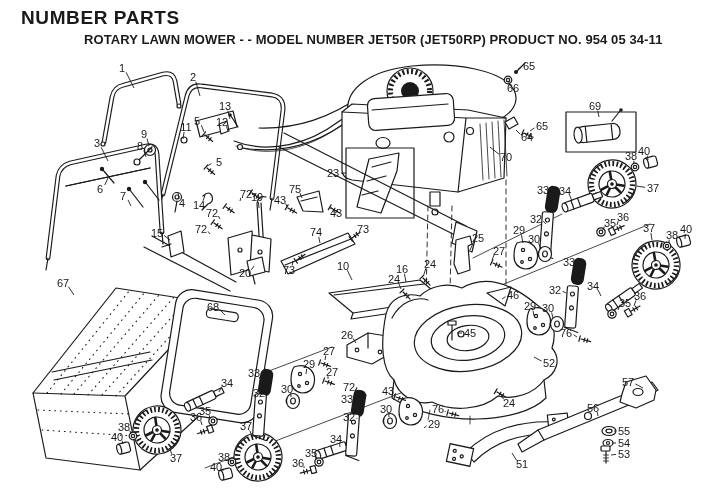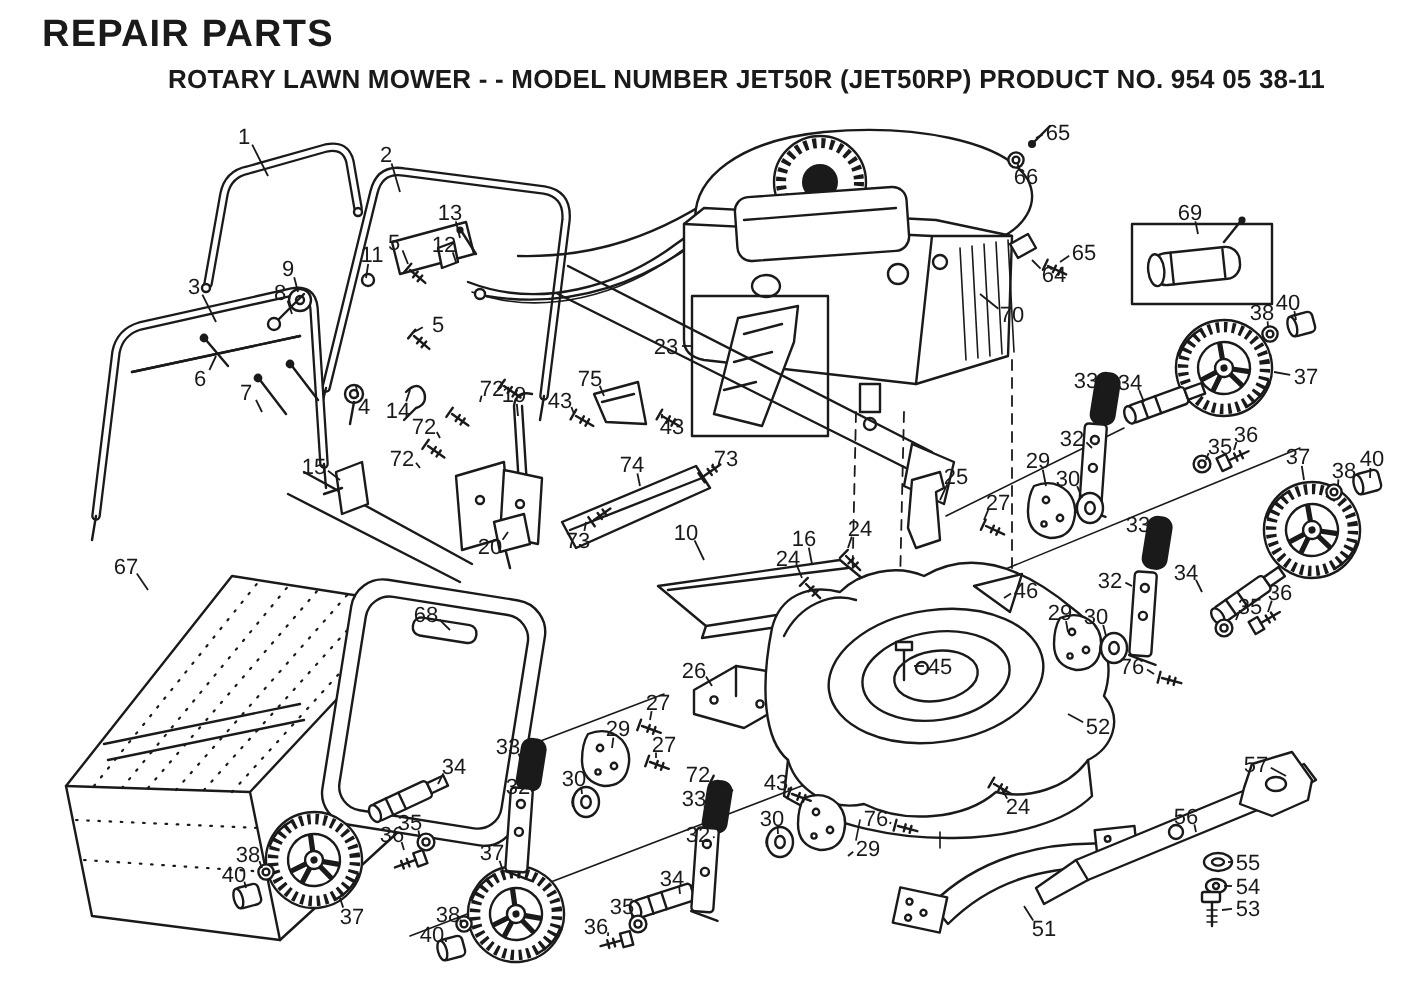--- a/index.html
+++ b/index.html
@@ -19,22 +19,22 @@
   .dash{stroke-dasharray:5 4;stroke-width:.9}
   .thin{stroke-width:.8}
   .dots{stroke-dasharray:.8 4.8;stroke-width:1.1}
   .lead{stroke:var(--ink,#1a1a1a);stroke-width:.9}
   .callout{font:11px "Liberation Sans",sans-serif;fill:var(--ink,#1a1a1a)}
 </style>
 </head>
 <body>
 
 <div class="page" style="--ink: #1a1a1a; --bg: #ffffff;">
-  <div class="hdr-title">REPAIR PARTS</div>
-  <div class="hdr-sub">ROTARY LAWN MOWER - - MODEL NUMBER JET50R  (JET50RP) PRODUCT NO. 954 05 38-11</div>
+  <div class="hdr-title">NUMBER PARTS</div>
+  <div class="hdr-sub">ROTARY LAWN MOWER - - MODEL NUMBER JET50R  (JET50RP) PRODUCT NO. 954 05 34-11</div>
 
   <svg class="diagram" width="713" height="500" viewBox="0 0 713 500">
     <defs>
       <g id="p-wheel">
         <circle r="24" class="fw ln"></circle>
         <circle r="20.5" class="tread"></circle>
         <circle r="13" class="fw ln"></circle>
         <path class="spk" d="M0,-12 L0,-4 M11.4,3.7 L3.8,1.2 M7,9.7 L2.3,3.2 M-7,9.7 L-2.3,3.2 M-11.4,3.7 L-3.8,1.2"></path>
         <circle r="4.5" class="fw ln"></circle>
           <circle r="1.8" class="ink"></circle>

